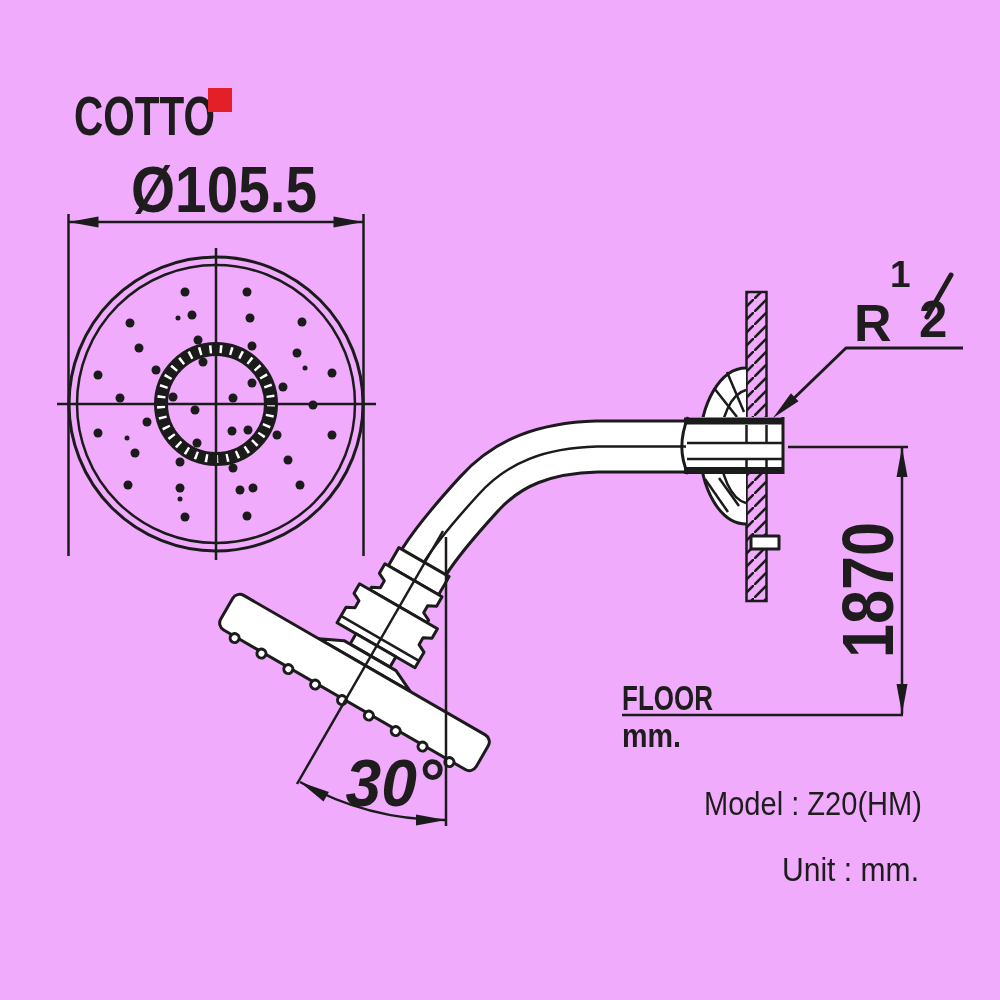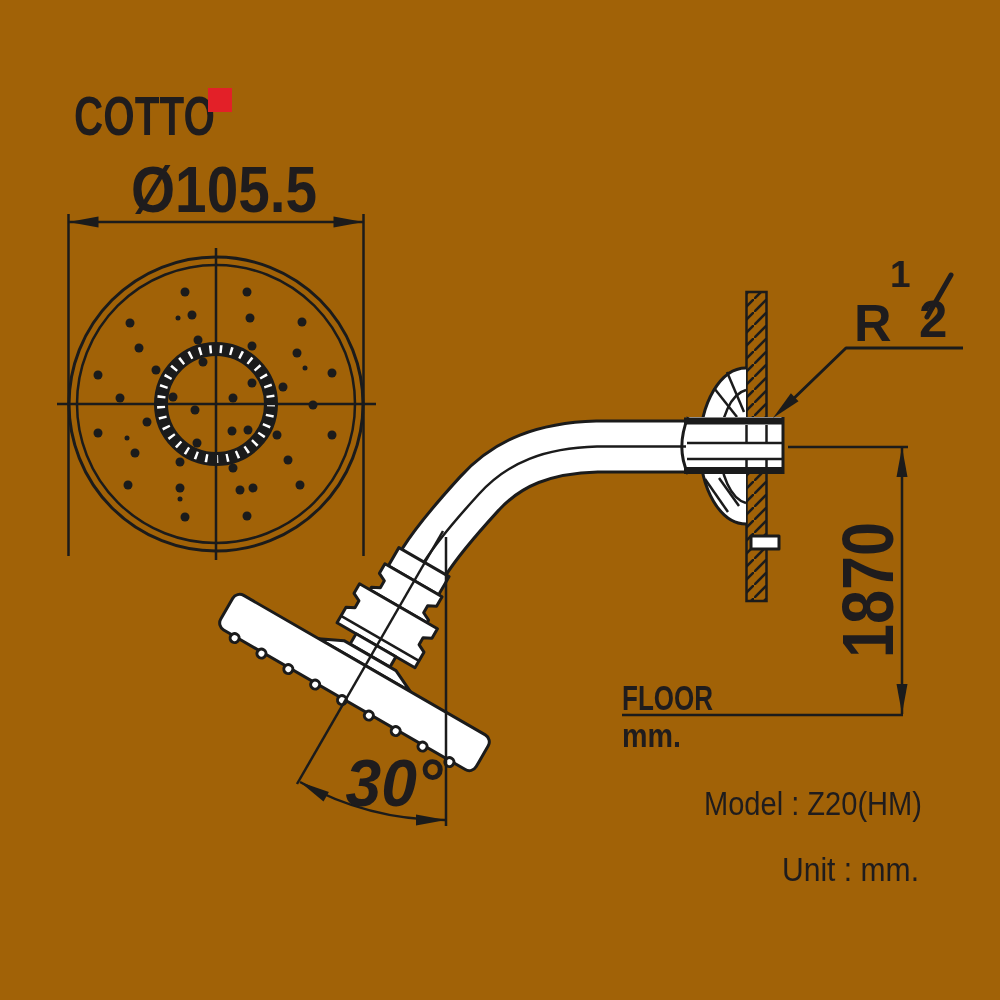--- a/index.html
+++ b/index.html
@@ -1,16 +1,16 @@
 <!DOCTYPE html>
 <html><head>
 <meta charset="utf-8">
 <style>
   html,body{margin:0;padding:0;background:#fff;}
-  .page{position:relative;width:1000px;height:1000px;background:#a16207;overflow:hidden;}
+  .page{position:relative;width:1000px;height:1000px;background:#f0abfc;overflow:hidden;}
   svg{display:block;}
   text{fill:#1f1c1d;font-family:"Liberation Sans","DejaVu Sans",sans-serif;}
   .b{font-weight:700;}
   .it{font-style:italic;}
   .ln{stroke:#1b1b1b;stroke-width:2.5;fill:none;}
   .ln3{stroke:#1b1b1b;stroke-width:3;fill:none;stroke-linejoin:round;}
   .part{fill:#ffffff;stroke:#1b1b1b;stroke-width:3;stroke-linejoin:round;}
   .arrow{fill:#1b1b1b;stroke:none;}
   .band{stroke:#1b1b1b;stroke-width:7;fill:none;}
 </style>

